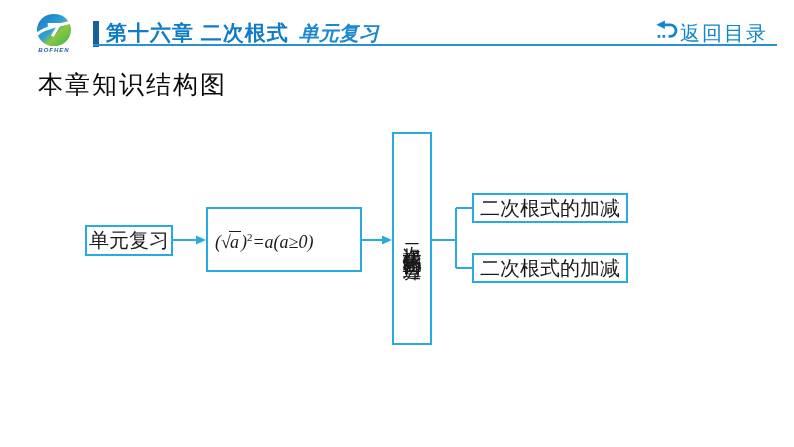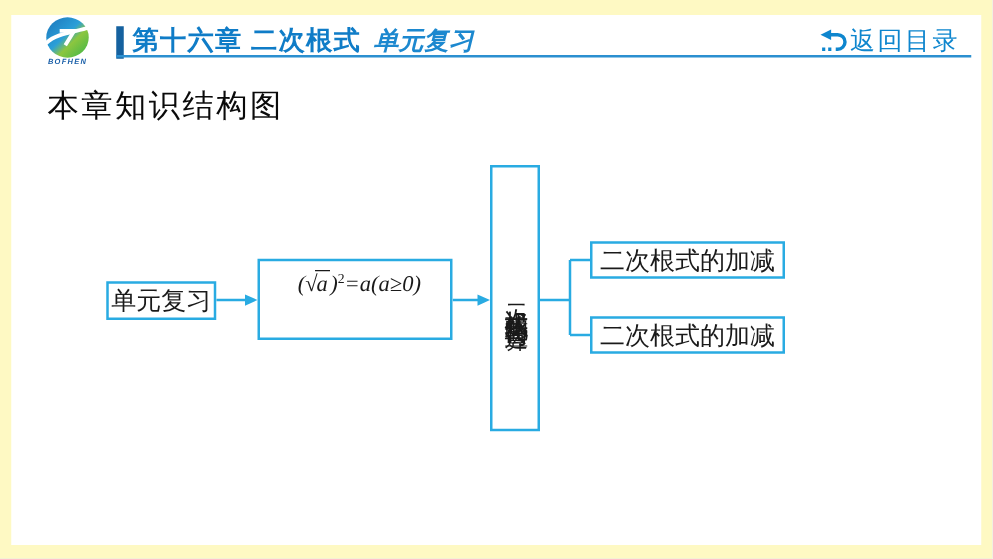--- a/index.html
+++ b/index.html
@@ -1,19 +1,19 @@
 <!DOCTYPE html>
 <html><head>
 <meta charset="utf-8">
 <style>
   html,body{margin:0;padding:0;background:#e8e8e8;}
   .slide{
     position:relative;
     width:794px;height:447px;
-    background:#fef9c3;
+    background:#ffffff;
     font-family:"Liberation Sans",sans-serif;
     overflow:hidden;
   }
   .slide-inner{
     position:absolute;left:9px;top:12px;right:9px;bottom:11px;
     background:#ffffff;
   }
   
   .logo{position:absolute;left:30px;top:13px;width:48px;height:42px;text-align:center;}
   .logo svg{display:block;margin:0 auto;}
@@ -33,39 +33,39 @@
   }
   .chapter-title .sub{
     font-size:20px;color:#1C88CF;font-style:italic;margin-left:10px;
     font-family:"Liberation Serif",serif;font-weight:bold;
   }
   .header-rule{
     position:absolute;left:93px;top:44px;width:684px;height:2px;background:#2B8FD0;
   }
   .back-btn{
     position:absolute;right:26px;top:20px;height:24px;
-    display:flex;align-items:center;gap:2px;cursor:pointer;
+    display:flex;gap:2px;cursor:pointer;
   }
   .back-btn .label{font-size:20px;color:#0E86CE;letter-spacing:2px;}
   
   .page-title{
     position:absolute;left:38px;top:68px;
     font-size:25px;font-weight:normal;color:#0a0a0a;letter-spacing:2px;
   }
   
   .dbox{
     position:absolute;background:#fff;border:2px solid #29ABE2;
     box-sizing:border-box;
     display:flex;align-items:center;justify-content:center;
     font-family:"Liberation Serif","DejaVu Serif",serif;
     color:#1a1a1a;
   }
   .box-root   {left:85px;top:225px;width:88px;height:31px;font-size:20px;}
   .box-formula{left:206px;top:207px;width:156px;height:65px;
-               flex-direction:row;align-items:flex-start;
+               flex-direction:column;align-items:flex-start;
                justify-content:center;padding-left:7px;}
   .box-middle {left:392px;top:132px;width:40px;height:213px;}
   .box-branch1{left:472px;top:193px;width:156px;height:30px;font-size:20px;}
   .box-branch2{left:472px;top:253px;width:156px;height:30px;font-size:20px;}
   .vtext{
     writing-mode:vertical-rl;text-orientation:upright;
     font-size:19px;letter-spacing:2px;line-height:36px;
   }
   .formula-line{
     font-size:18px;font-style:italic;line-height:28px;white-space:nowrap;

